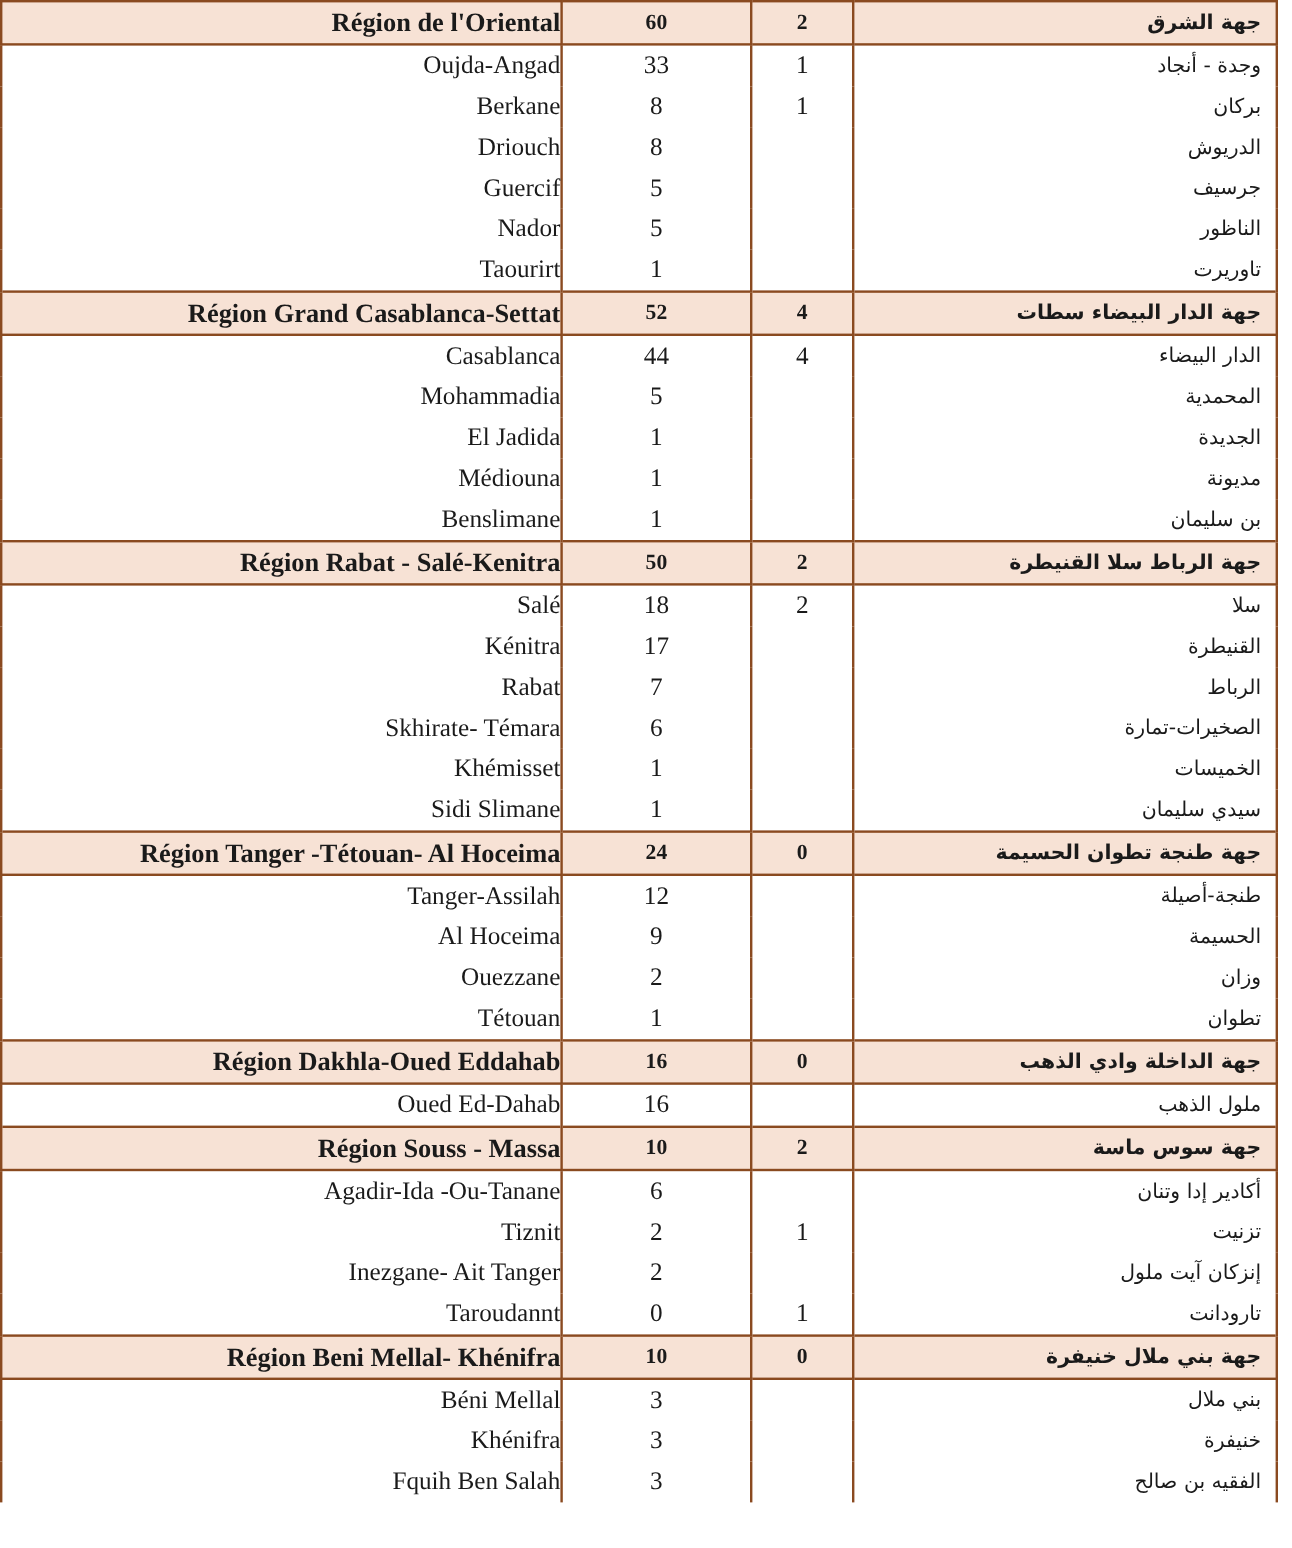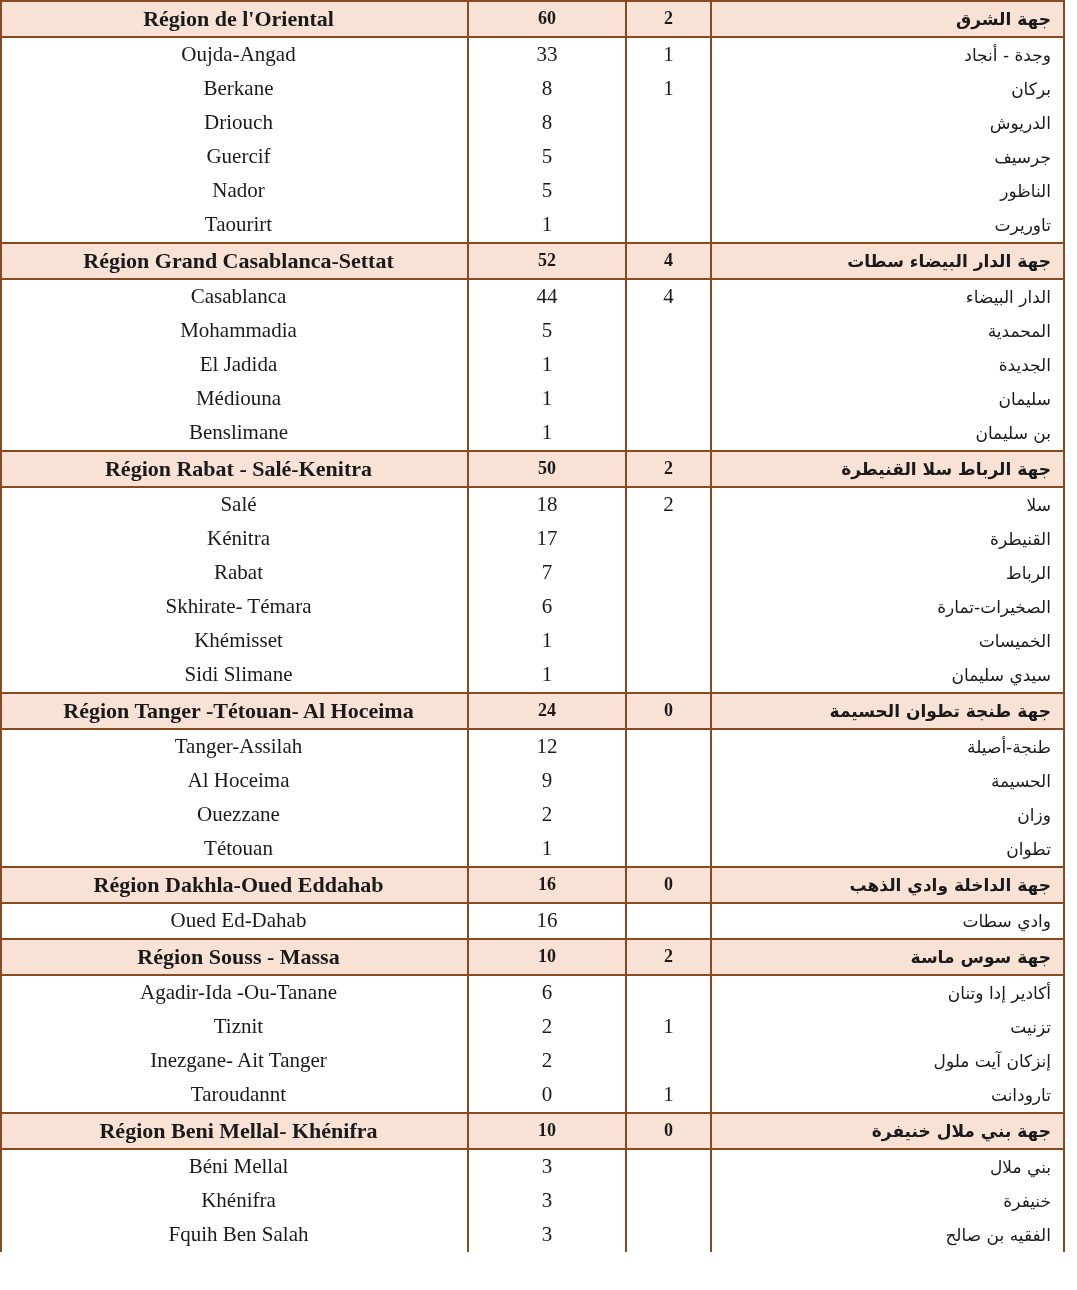--- a/index.html
+++ b/index.html
@@ -35,21 +35,21 @@
   td {
     border-right: 2px solid #8A4A20;
     padding: 0;
     height: 34px;
     vertical-align: middle;
     font-size: 21px;
     color: #1a1a1a;
     line-height: 1.1;
   }
   td.cell-fr {
-    text-align: center;
+    text-align: right;
     padding-left: 8px;
     border-left: 2px solid #8A4A20;
     white-space: nowrap;
   }
   td.cell-num {
     text-align: center;
   }
   td.cell-ar {
     padding-right: 12px;
     direction: rtl;
@@ -146,21 +146,21 @@
       <tr class="data-row">
         <td class="cell-fr">El Jadida</td>
         <td class="cell-num">1</td>
         <td class="cell-num"></td>
         <td class="cell-ar">الجديدة</td>
       </tr>
       <tr class="data-row">
         <td class="cell-fr">Médiouna</td>
         <td class="cell-num">1</td>
         <td class="cell-num"></td>
-        <td class="cell-ar">سليمان</td>
+        <td class="cell-ar">مديونة</td>
       </tr>
       <tr class="data-row">
         <td class="cell-fr">Benslimane</td>
         <td class="cell-num">1</td>
         <td class="cell-num"></td>
         <td class="cell-ar">بن سليمان</td>
       </tr>
       <tr class="region-row">
         <td class="cell-fr">Région Rabat - Salé-Kenitra</td>
         <td class="cell-num">50</td>
@@ -236,21 +236,21 @@
       <tr class="region-row">
         <td class="cell-fr">Région Dakhla-Oued Eddahab</td>
         <td class="cell-num">16</td>
         <td class="cell-num">0</td>
         <td class="cell-ar">جهة الداخلة وادي الذهب</td>
       </tr>
       <tr class="data-row">
         <td class="cell-fr">Oued Ed-Dahab</td>
         <td class="cell-num">16</td>
         <td class="cell-num"></td>
-        <td class="cell-ar">وادي سطات</td>
+        <td class="cell-ar">ملول الذهب</td>
       </tr>
       <tr class="region-row">
         <td class="cell-fr">Région Souss - Massa</td>
         <td class="cell-num">10</td>
         <td class="cell-num">2</td>
         <td class="cell-ar">جهة سوس ماسة</td>
       </tr>
       <tr class="data-row">
         <td class="cell-fr">Agadir-Ida -Ou-Tanane</td>
         <td class="cell-num">6</td>

